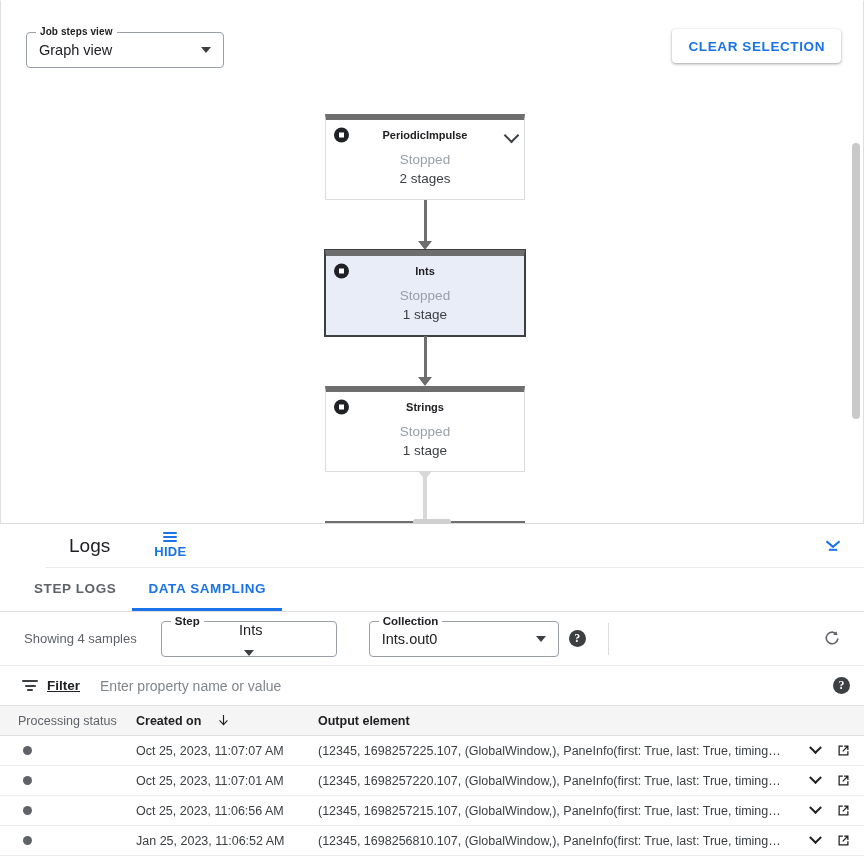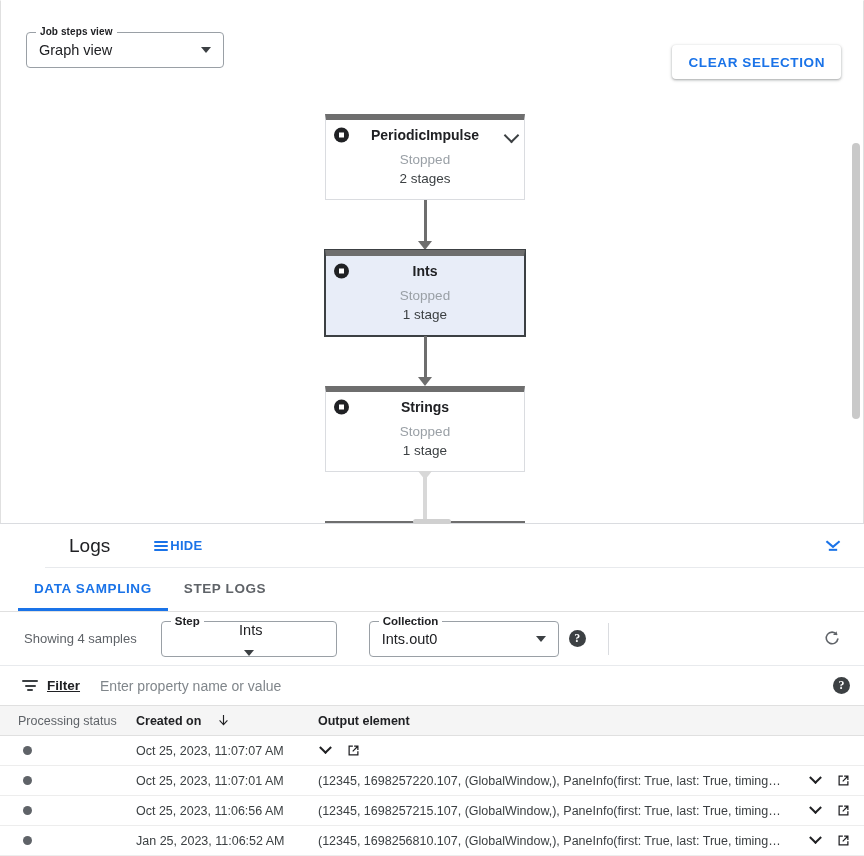--- a/index.html
+++ b/index.html
@@ -62,21 +62,21 @@
   .caret {
     width: 0; height: 0;
     border-left: 5.5px solid transparent;
     border-right: 5.5px solid transparent;
     border-top: 6.5px solid #3c4043;
     margin-right: 4px;
   }
 
   .clear-btn {
     position: absolute;
-    right: 22px; top: 44px;
+    right: 22px; top: 28px;
     height: 34px;
     padding: 0 16px;
     display: flex; align-items: center;
     background: #ffffff;
     border: none;
     border-radius: 4px;
     box-shadow: 0 1px 2px rgba(60,64,67,.3), 0 1px 3px 1px rgba(60,64,67,.15);
     color: #1a73e8;
     font-family: inherit;
     font-size: 13.5px;
@@ -102,21 +102,21 @@
     border-top: 6px solid #6e6e6e;
     box-shadow: 0 0 0 1px #3c4043;
   }
   .node .node-head {
     position: relative;
     height: 30px;
     display: flex; align-items: center; justify-content: center;
     padding: 0 26px;
   }
   .node .title {
-    font-size: 14px; font-weight: bold; color: #202124;
+    font-size: 11px; font-weight: bold; color: #202124;
     white-space: nowrap; overflow: hidden; text-overflow: ellipsis;
   }
   .stop-icon {
     position: absolute; left: 8px; top: 50%; transform: translateY(-50%);
     width: 15px; height: 15px; border-radius: 50%;
     background: #202124;
     display: flex; align-items: center; justify-content: center;
   }
   .stop-icon::after {
     content: ""; width: 5px; height: 5px; background: #fff;
@@ -185,20 +185,21 @@
     margin-left: 45px;
   }
   .logs-title { font-size: 19px; color: #202124; }
   .hide-btn {
     display: flex; align-items: center; gap: 2px;
     margin-left: 40px;
     color: #1a73e8;
     font-size: 13px; font-weight: bold; letter-spacing: .3px;
     cursor: pointer; background: none; border: none; font-family: inherit;
     padding: 4px;
+    flex-direction: column;
   }
   .hamburger { display: inline-flex; flex-direction: column; gap: 2px; width: 14px; }
   .hamburger i { display: block; height: 2px; background: #1a73e8; border-radius: 1px; }
   .hamburger i:nth-child(1) { width: 14px; }
   .hamburger i:nth-child(2) { width: 14px; }
   .hamburger i:nth-child(3) { width: 14px; }
 
   .collapse-btn {
     margin-left: auto;
     width: 34px; height: 34px;
@@ -409,22 +410,22 @@
       </button>
       <button class="collapse-btn">
         <svg width="20" height="20" viewBox="0 0 24 24">
           <path d="M5 7 L12 13 L19 7" fill="none" stroke="#1a73e8" stroke-width="2.4" stroke-linecap="square"></path>
           <rect x="7" y="15.4" width="10" height="2.4" fill="#1a73e8"></rect>
         </svg>
       </button>
     </div>
 
     <div class="tabs">
+      <button class="tab">STEP LOGS</button>
       <button class="tab active">DATA SAMPLING</button>
-      <button class="tab">STEP LOGS</button>
     </div>
 
     <div class="sampling-bar">
       <span class="showing-text">Showing 4 samples</span>
 
       <div class="field field-step">
         <span class="flabel">Step</span>
         <span class="fvalue">Ints</span>
         <span class="caret"></span>
       </div>
@@ -472,20 +473,21 @@
         <div class="th output-col">Output element</div>
         <div class="row-actions" style="width:64px;"></div>
       </div>
 
       <div id="rows">
           <div class="trow">
     <div class="td status-col">
       <span class="status-dot"></span>
     </div>
     <div class="td created-col">Oct 25, 2023, 11:07:07 AM</div>
+    <div class="td output-col">(12345, 1698257225.107, (GlobalWindow,), PaneInfo(first: True, last: True, timing…</div>
     <div class="row-actions">
       <button class="row-btn">
         <span class="chev-down"></span>
       </button>
       <button class="row-btn">
         <svg width="15" height="15" viewBox="0 0 24 24">
           <path d="M4 4 H11 V6 H6 V18 H18 V13 H20 V20 H4 Z" fill="#202124"></path>
           <path d="M13 4 H20 V11 H18 V7.4 L11.4 14 L10 12.6 L16.6 6 H13 Z" fill="#202124"></path>
         </svg>
       </button>

